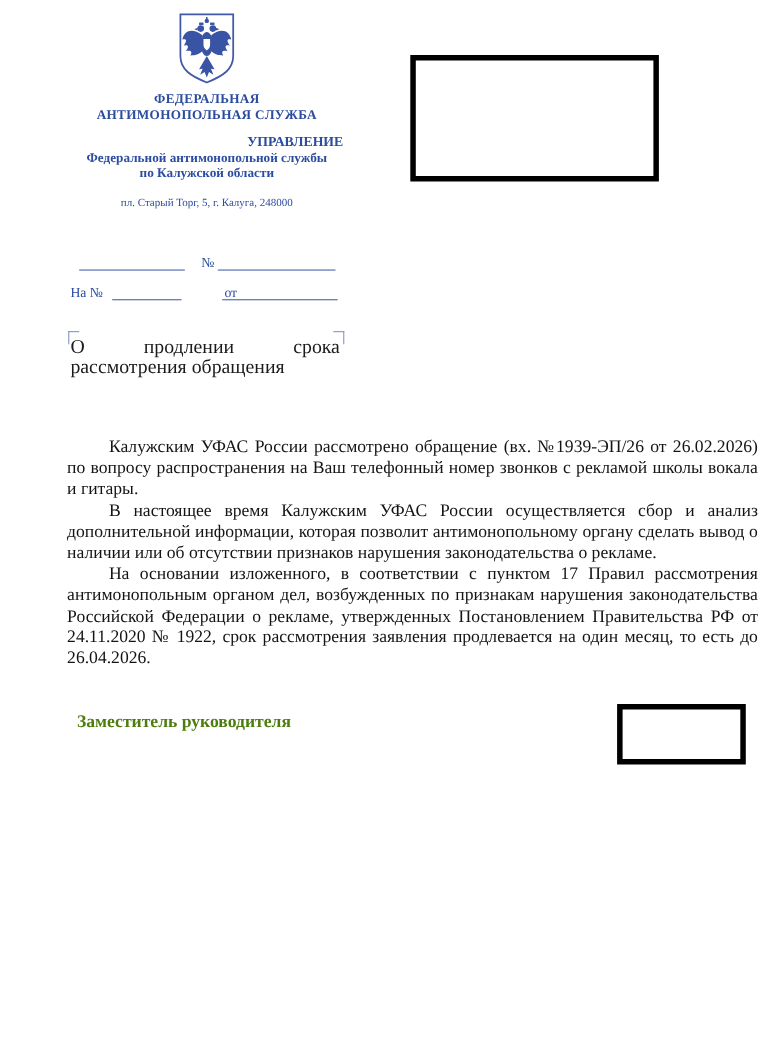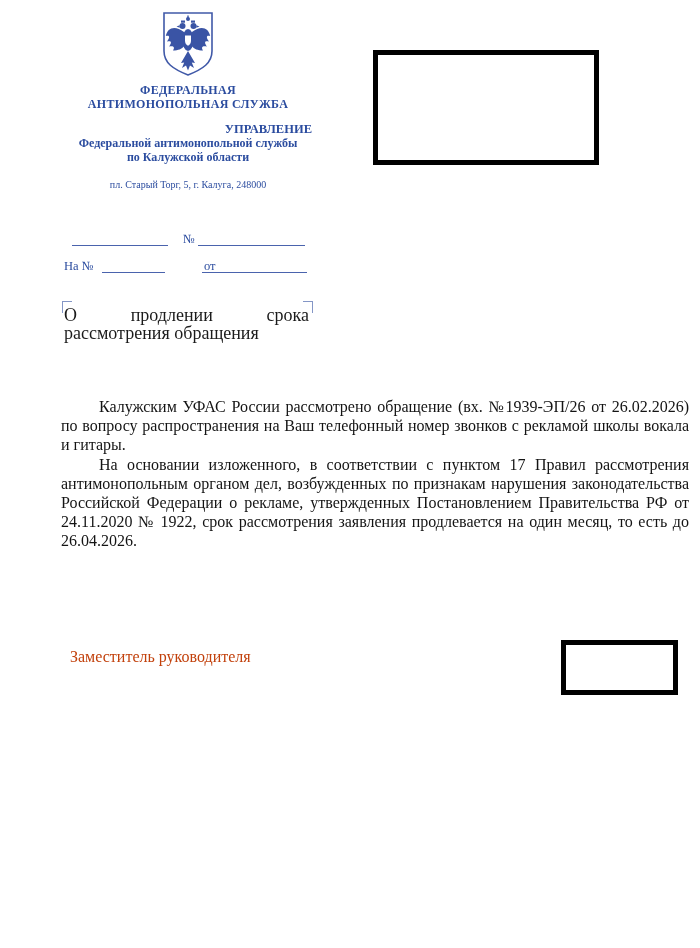--- a/index.html
+++ b/index.html
@@ -57,21 +57,21 @@
     margin: 0;
     text-indent: 38px;
     text-align: justify;
   }
   .body-text p.single-line { white-space: nowrap; text-align: left; }
 
   
   .signature-title {
     position: absolute;
     left: 70px; top: 648px;
-    font-size: 16px; color: #c2410c;
+    font-size: 16px; color: #4d7c0f; font-weight: bold;
   }
 
   
   .redaction {
     position: absolute;
     box-sizing: border-box;
     border: 5px solid #000000;
     background: #ffffff;
   }
   .redaction.top-right { left: 373px; top: 50px;  width: 226px; height: 115px; }
@@ -123,20 +123,21 @@
   <div class="ref-line" style="left:102px; top:260px; width:63px;"></div>
   <span class="ref" style="left:204px; top:259px;">от</span>
   <div class="ref-line" style="left:202px; top:260px; width:105px;"></div>
 
   <div class="corner corner-left"></div>
   <div class="corner corner-right"></div>
   <div class="subject">О продлении срока рассмотрения обращения</div>
 
   <div class="body-text">
     <p>Калужским УФАС России рассмотрено обращение (вх. №1939-ЭП/26 от 26.02.2026) по вопросу распространения на Ваш телефонный номер звонков с рекламой школы вокала и гитары.</p>
+    <p>В настоящее время Калужским УФАС России осуществляется сбор и анализ дополнительной информации, которая позволит антимонопольному органу сделать вывод о наличии или об отсутствии признаков нарушения законодательства о рекламе.</p>
     <p>На основании изложенного, в соответствии с пунктом 17 Правил рассмотрения антимонопольным органом дел, возбужденных по признакам нарушения законодательства Российской Федерации о рекламе, утвержденных Постановлением Правительства РФ от 24.11.2020 № 1922, срок рассмотрения заявления продлевается на один месяц, то есть до 26.04.2026.</p>
   </div>
 
   <div class="signature-title">Заместитель руководителя</div>
 
   <div class="redaction top-right"></div>
   <div class="redaction sig"></div>
   <div class="redaction bottom-1"></div>
   <div class="redaction bottom-2"></div>
 

